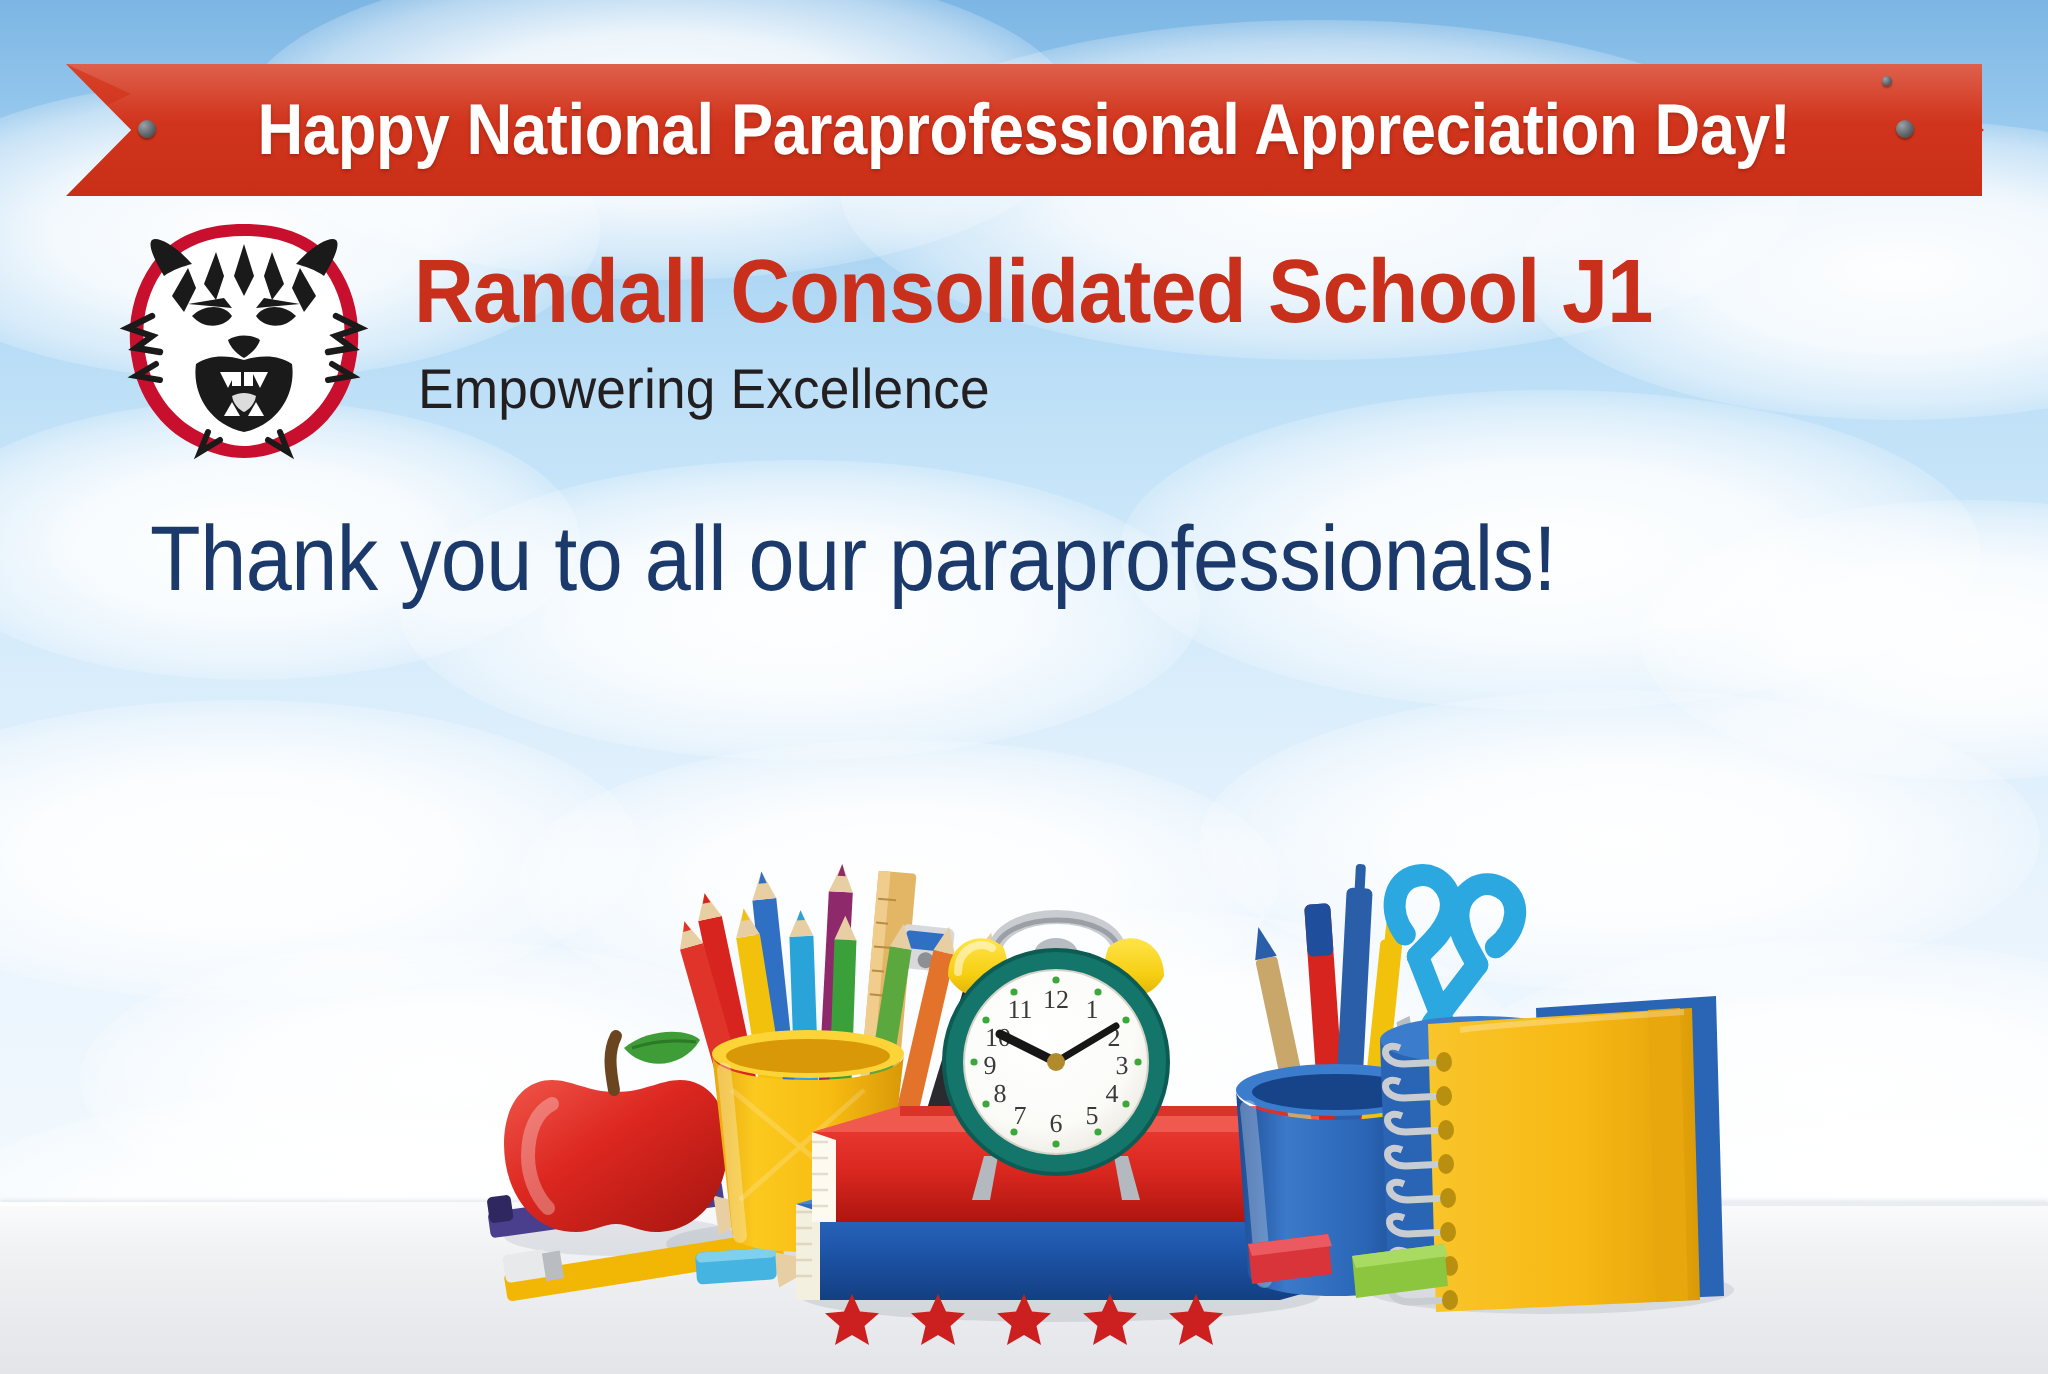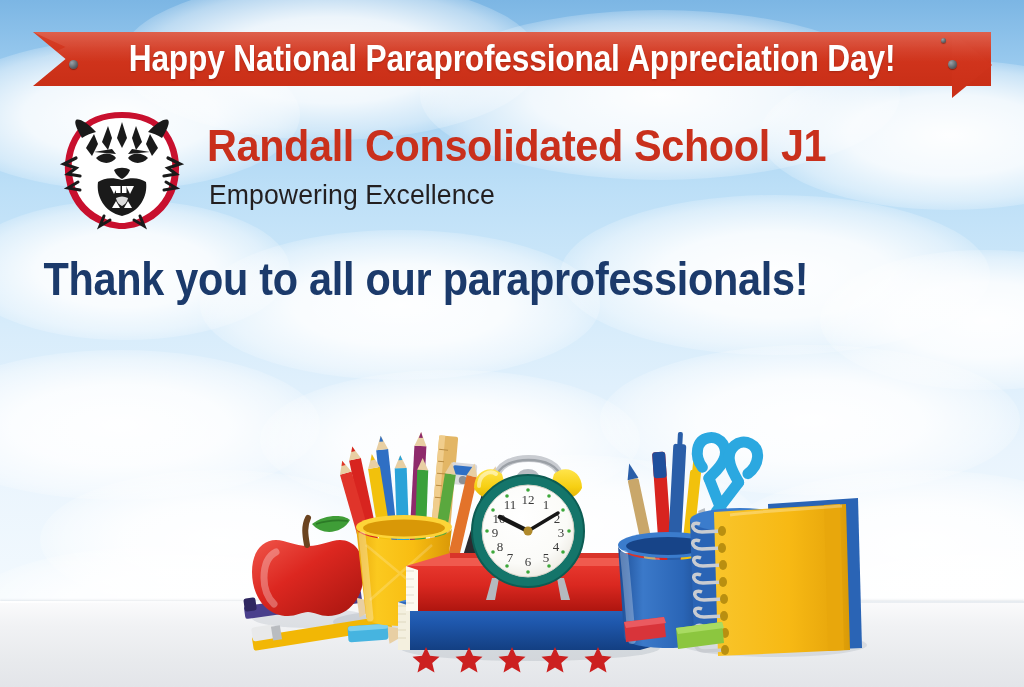--- a/index.html
+++ b/index.html
@@ -36,21 +36,21 @@
     background:linear-gradient(180deg,#fbfbfc 0%, #f1f2f4 28%, #e8eaed 70%, #e3e5e9 100%);
     box-shadow:0 -1px 2px rgba(120,140,160,0.18);
   }
   .desk-edge {
     position:absolute; left:0; top:0; width:1024px; height:2px;
     background:linear-gradient(90deg,rgba(255,255,255,0.9),rgba(230,235,240,0.95));
   }
 
   
   .ribbon-wrap {
-    position:absolute; left:33px; top:32px; width:958px; height:54px;text-decoration:underline;
+    position:absolute; left:33px; top:32px; width:958px; height:66px;text-decoration:underline;
   }
   .ribbon {
     position:absolute; inset:0;
     background:linear-gradient(180deg,#d8422a 0%, #d2351d 35%, #c92f17 100%);
     clip-path:polygon(0 0, 100% 0, 100% 100%, 0 100%, 3.4% 50%);
     box-shadow:0 2px 4px rgba(40,60,80,0.22);
   }
   .ribbon-tip-right {
     position:absolute; right:-1px; top:0; width:40px; height:66px;
     background:linear-gradient(180deg,#d8422a 0%, #d2351d 35%, #c92f17 100%);
@@ -110,21 +110,21 @@
     transform-origin:left center;
     white-space:nowrap;
   }
 
   
   .headline {
     position:absolute; left:0; top:252px; width:852px;
     text-align:center;
     color:#1b3a6b;
     font-size:46px;
-    font-weight:bold;
+    font-weight:normal;
     letter-spacing:-0.3px;
     white-space:nowrap;
   }
   .headline span { display:inline-block; transform:scaleX(0.90); }
 
   
   .scene { position:absolute; left:0; top:0; width:1024px; height:687px; pointer-events:none; }
   .scene svg { display:block; }
 
   .stars {

